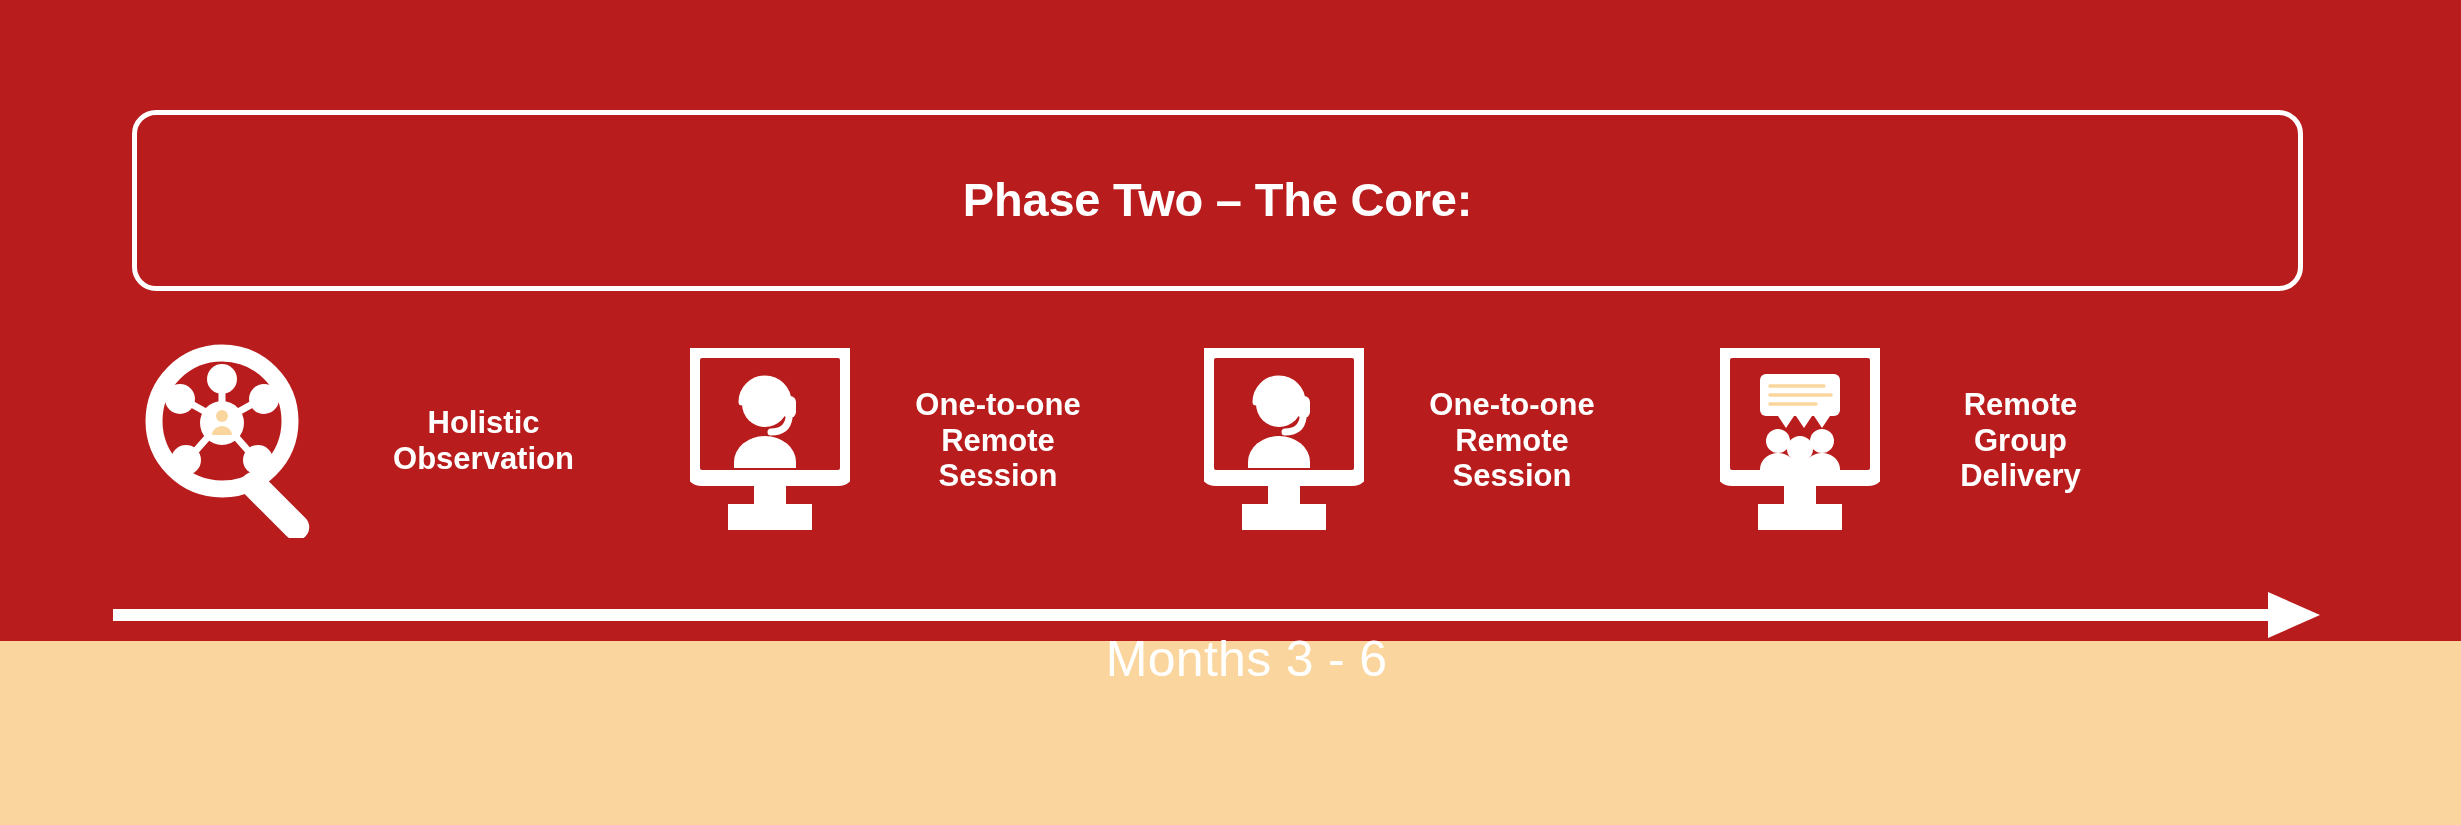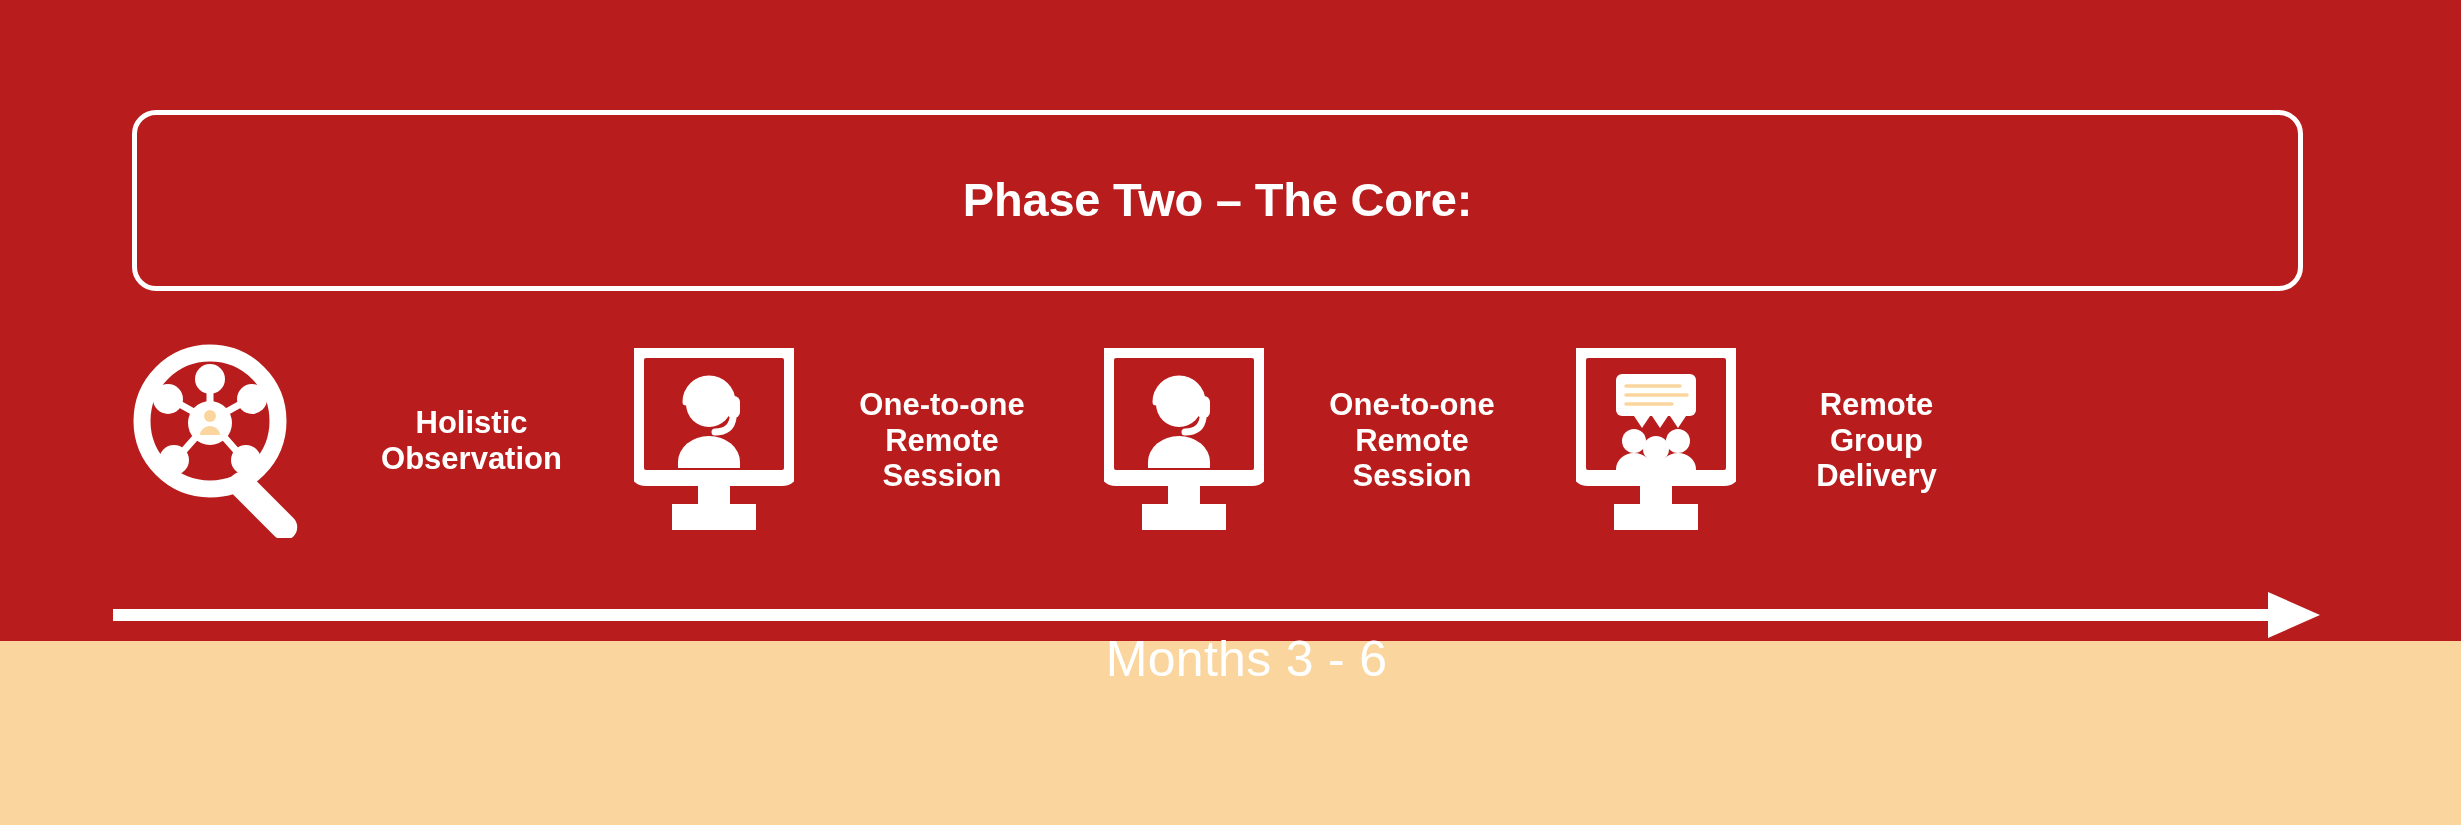--- a/index.html
+++ b/index.html
@@ -52,26 +52,27 @@
     font-weight: normal;
     line-height: 1.15;
     text-align: center;
     margin-top: 11px;
     white-space: nowrap;
   }
 
   
   .timeline-row {
     position: absolute;
-    left: 132px;
+    left: 144px;
     top: 318px;
     width: 2180px;
     height: 245px;
     display: flex;
     align-items: flex-start;
+    gap: 44px;
   }
 
   .step {
     display: flex;
     align-items: center;
     height: 245px;
   }
   .step-icon {
     flex: 0 0 auto;
     display: flex;

